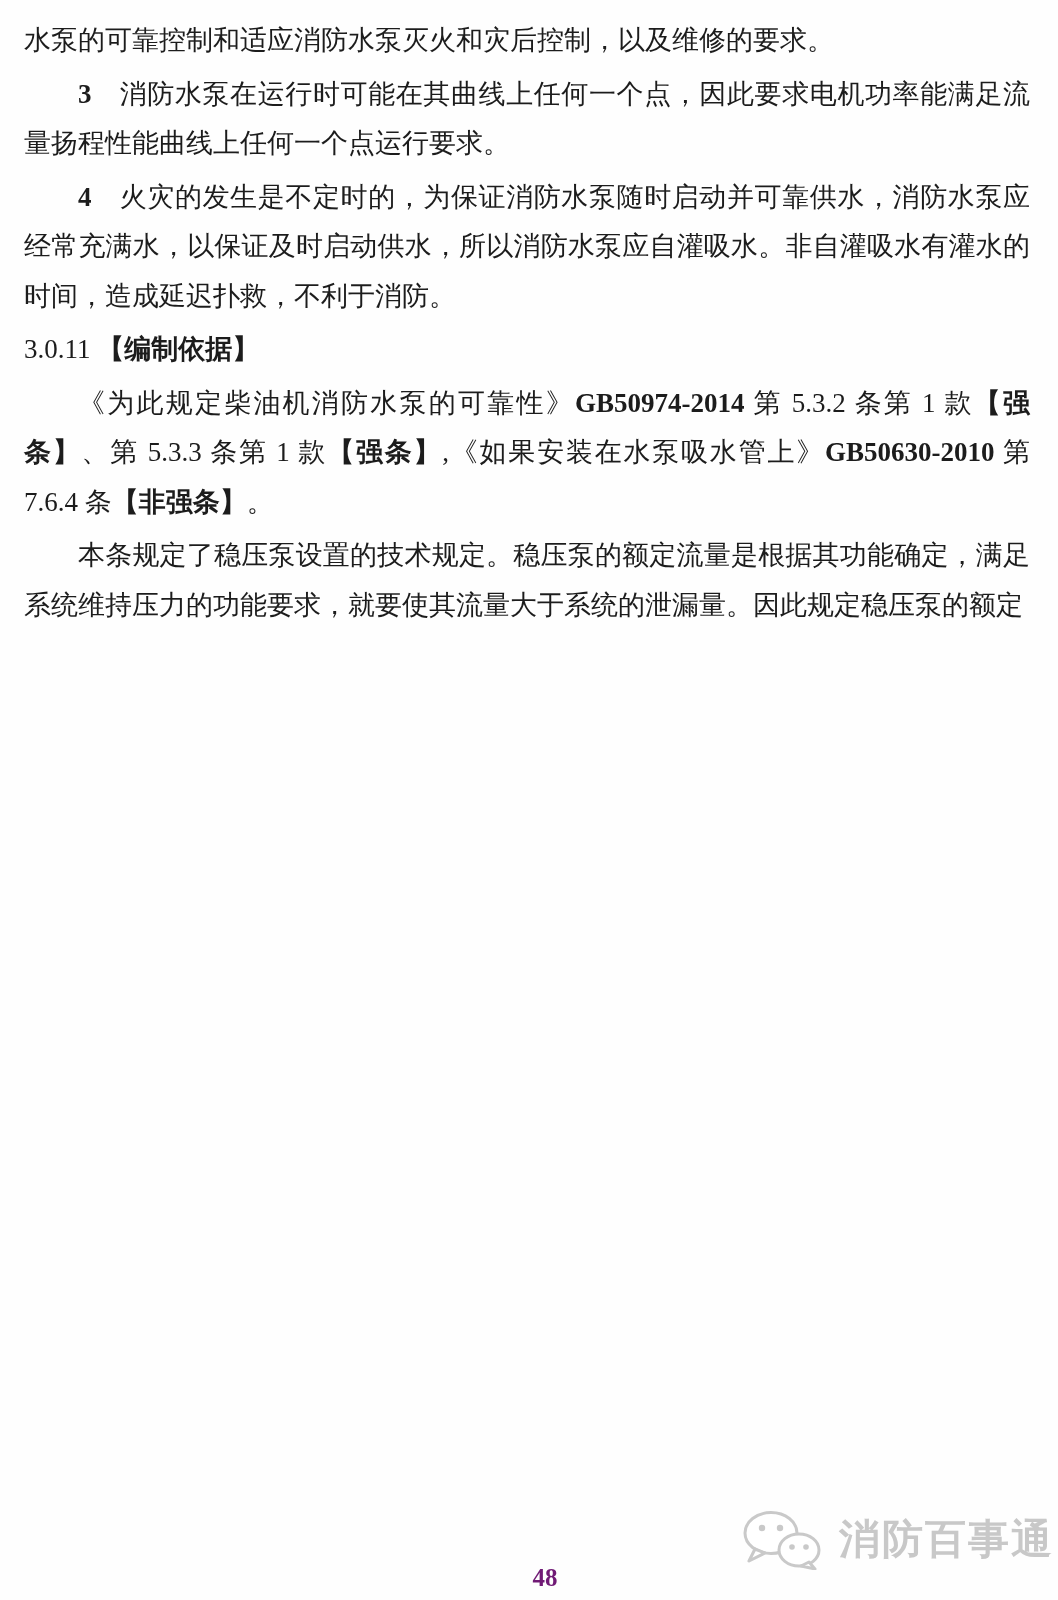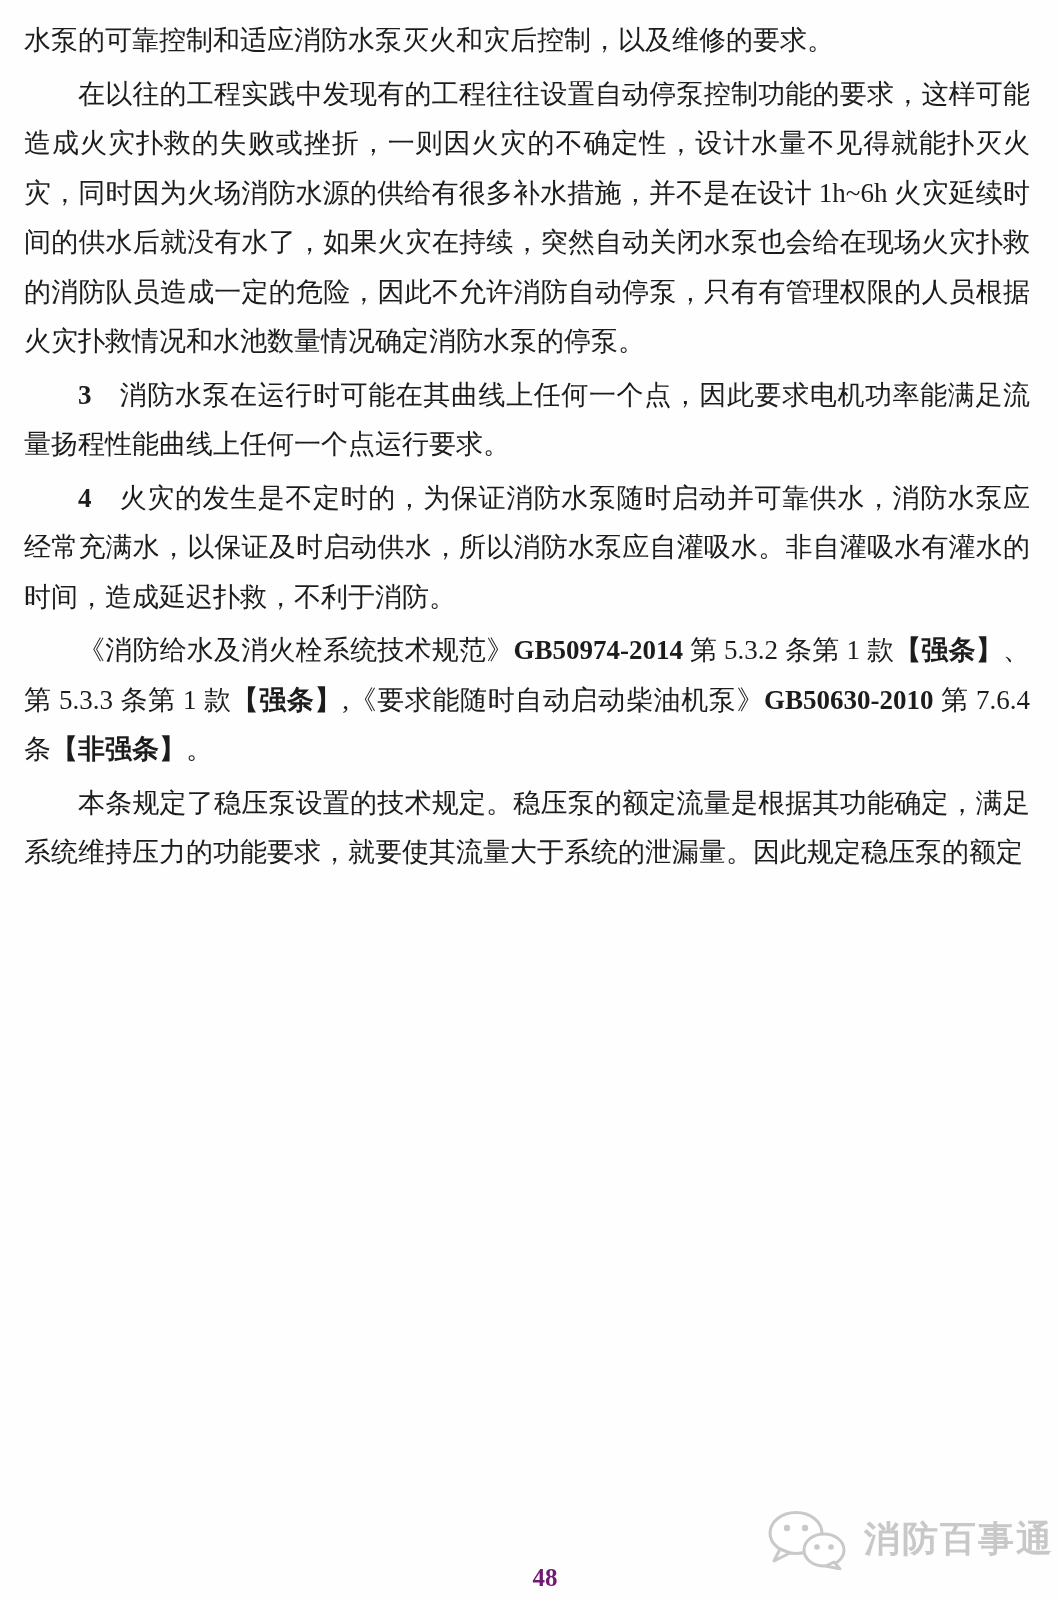--- a/index.html
+++ b/index.html
@@ -49,41 +49,41 @@
     color: #701a75;
   }
   .watermark {
     position: absolute;
     right: 4px;
     bottom: 30px;
     display: flex;
     align-items: center;
     gap: 16px;
     color: #c8c8c8;
-    font-size: 36px;
+    font-size: 41px;
     font-weight: bold;
     letter-spacing: 2px;
     font-family: Liberation Sans, sans-serif;
     pointer-events: none;
   }
   .watermark svg {
     display: block;
   }
 </style>
 </head>
 <body>
 
 <div class="page">
 
   <main class="content">
       <p class=""><span>水泵的可靠控制和适应消防水泵灭火和灾后控制，以及维修的要求。</span></p>
-      <p class="indent"><span>在以往的工程实践中发现有的工程往往设置自动停泵控制功能的要求，这样可能造成火灾扑救的失败或挫折，一则因火灾的不确定性，设计水量不见得就能扑灭火灾，同时因为火场消防水源的供给有很多补水措施，并不是在设计 1h~6h 火灾延续时间的供水后就没有水了，如果火灾在持续，突然自动关闭水泵也会给在现场火灾扑救的消防队员造成一定的危险，因此不允许消防自动停泵，只有有管理权限的人员根据火灾扑救情况和水池数量情况确定消防水泵的停泵。</span></p>
       <p class="indent"><b>3</b><span>　消防水泵在运行时可能在其曲线上任何一个点，因此要求电机功率能满足流量扬程性能曲线上任何一个点运行要求。</span></p>
       <p class="indent"><b>4</b><span>　火灾的发生是不定时的，为保证消防水泵随时启动并可靠供水，消防水泵应经常充满水，以保证及时启动供水，所以消防水泵应自灌吸水。非自灌吸水有灌水的时间，造成延迟扑救，不利于消防。</span></p>
-      <p class="indent"><span>《消防给水及消火栓系统技术规范》</span><b>GB50974-2014</b><span> 第 5.3.2 条第 1 款</span><b>【强条】</b><span>、第 5.3.3 条第 1 款</span><b>【强条】</b><span>,《要求能随时自动启动柴油机泵》</span><b>GB50630-2010</b><span> 第 7.6.4 条</span><b>【非强条】</b><span>。</span></p>
+      <p class=""><span>3.0.11 </span><b>【编制依据】</b></p>
+      <p class="indent"><span>《为此规定柴油机消防水泵的可靠性》</span><b>GB50974-2014</b><span> 第 5.3.2 条第 1 款</span><b>【强条】</b><span>、第 5.3.3 条第 1 款</span><b>【强条】</b><span>,《如果安装在水泵吸水管上》</span><b>GB50630-2010</b><span> 第 7.6.4 条</span><b>【非强条】</b><span>。</span></p>
       <p class="indent"><span>本条规定了稳压泵设置的技术规定。稳压泵的额定流量是根据其功能确定，满足系统维持压力的功能要求，就要使其流量大于系统的泄漏量。因此规定稳压泵的额定</span></p>
     </main>
 
   <div class="watermark">
     <span>
       <svg width="82" height="62" viewBox="0 0 82 62" xmlns="http://www.w3.org/2000/svg">
 
         <ellipse cx="30" cy="25" rx="26" ry="20.5" fill="#ffffff" stroke="#c9c9c9" stroke-width="3"></ellipse>
         <path d="M14 41 L8 53 L24 45 Z" fill="#ffffff" stroke="#c9c9c9" stroke-width="3" stroke-linejoin="round"></path>
         <circle cx="21" cy="20" r="3.2" fill="#c9c9c9"></circle>

